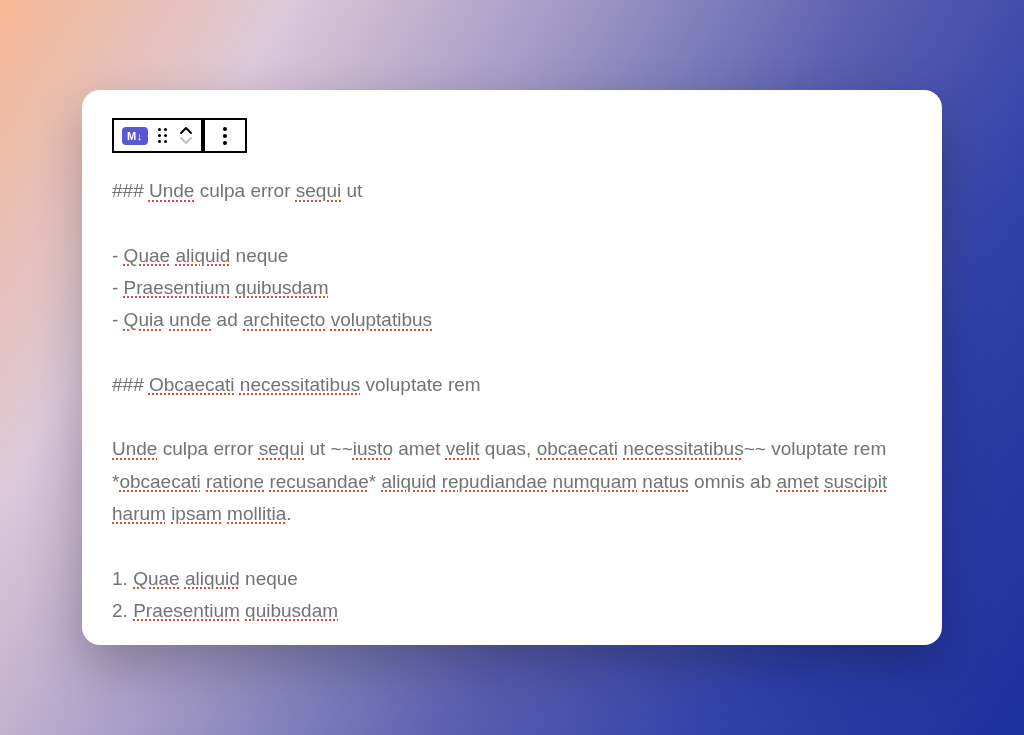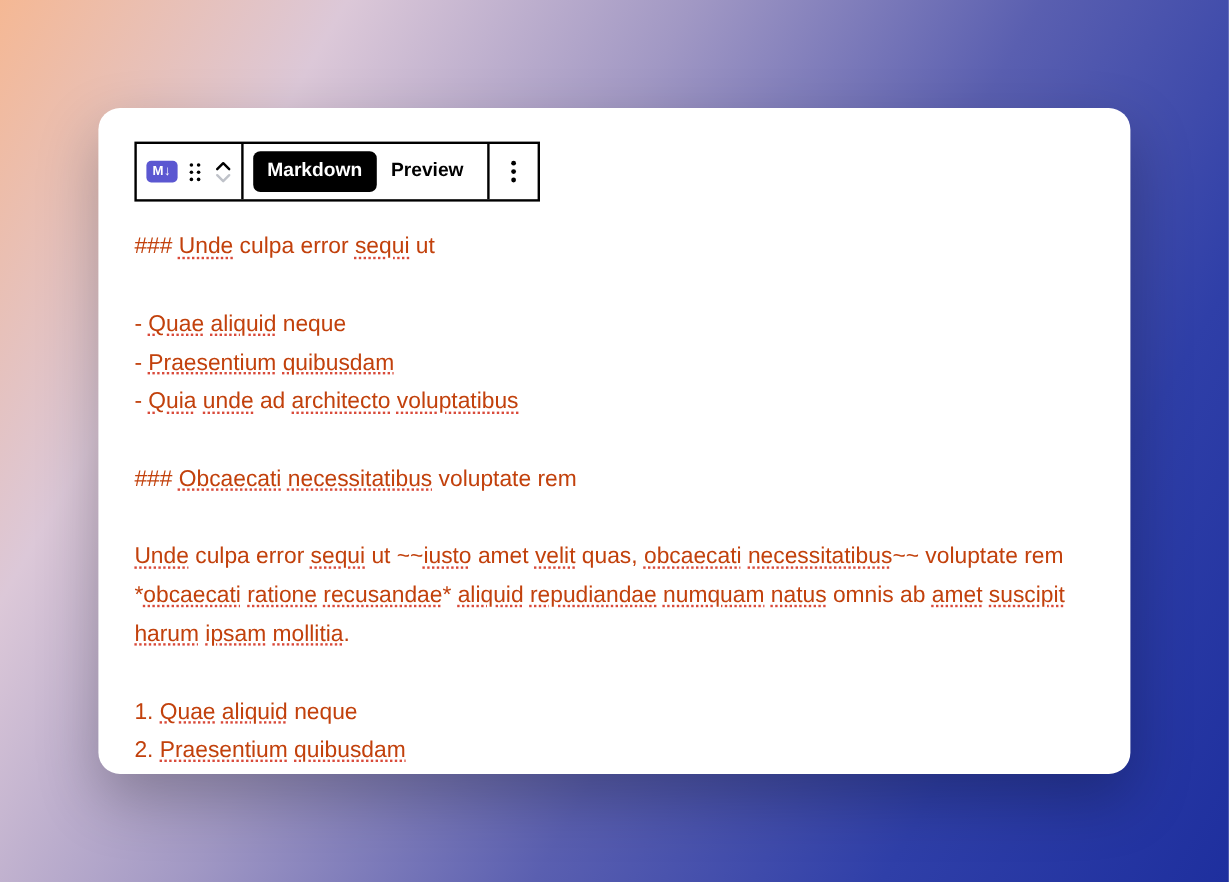--- a/index.html
+++ b/index.html
@@ -89,21 +89,21 @@
       flex-direction: column;
       gap: 3px;
       padding: 0 10px;
     }
     .kebab span {
       width: 4px; height: 4px; background: #000; border-radius: 50%;
     }
     .content {
       font-size: 19px;
       line-height: 1.7;
-      color: #c2410c;
+      color: #737373;
       white-space: pre-wrap;
       font-weight: 400;
     }
     .sp {
       text-decoration-line: underline;
       text-decoration-style: dotted;
       text-decoration-color: #d94a3a;
       text-underline-offset: 3px;
       text-decoration-thickness: 1.5px;
     }
@@ -126,24 +126,20 @@
       <span class="arrows">
         <svg width="14" height="9" viewBox="0 0 14 9">
             <path d="M2 7 L7 2 L12 7" stroke="#000" stroke-width="2" fill="none" stroke-linecap="round" stroke-linejoin="round"></path>
           </svg>
         <svg width="14" height="9" viewBox="0 0 14 9">
             <path d="M2 2 L7 7 L12 2" stroke="#bfc2c9" stroke-width="2" fill="none" stroke-linecap="round" stroke-linejoin="round"></path>
           </svg>
       </span>
     </div>
     <div class="tb-divider"></div>
-    <div class="tb-section">
-      <div class="tab-btn tab-markdown">Markdown</div>
-      <div class="tab-btn tab-preview">Preview</div>
-    </div>
     <div class="tb-divider"></div>
     <div class="tb-section">
       <span class="kebab">
         <span></span>
           <span></span>
           <span></span>
       </span>
     </div>
   </div>
 

